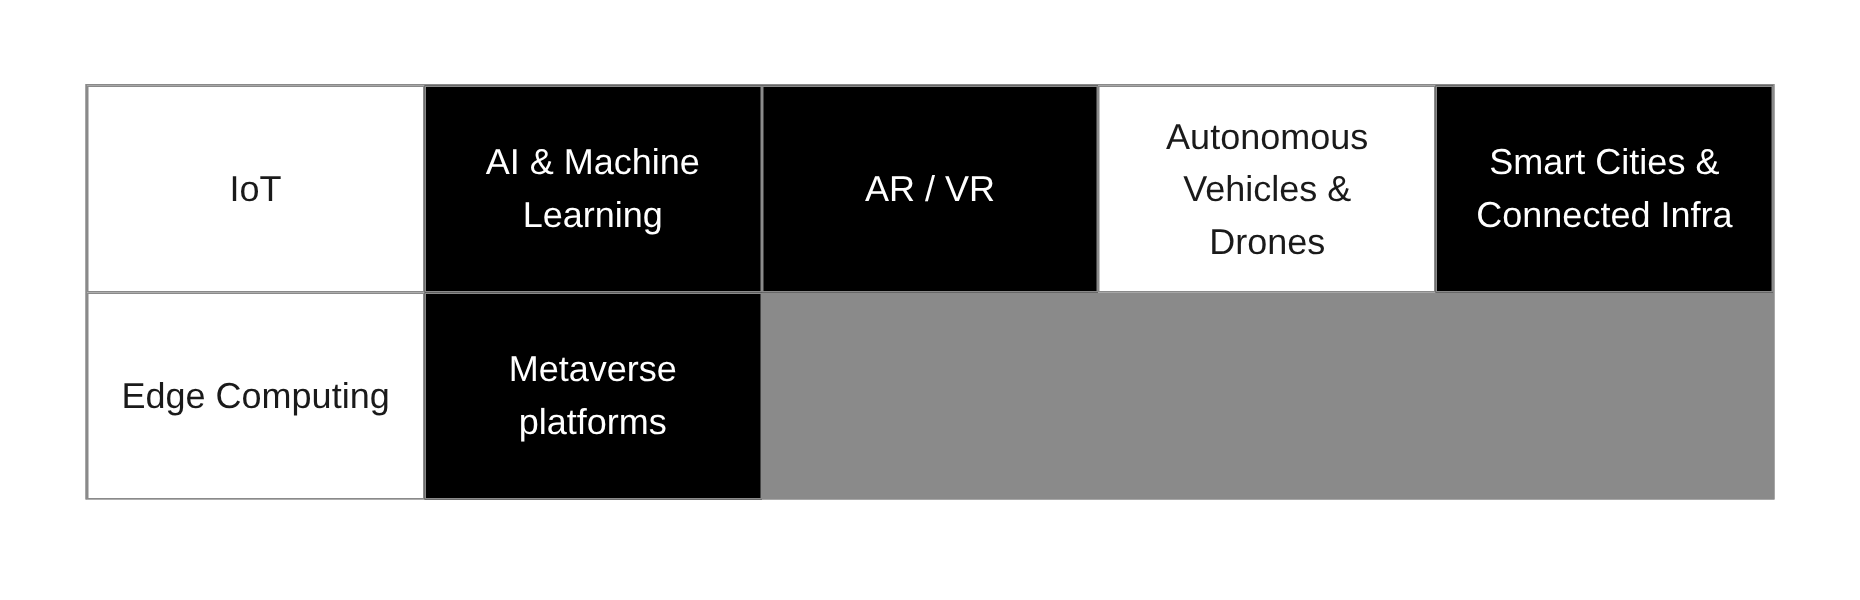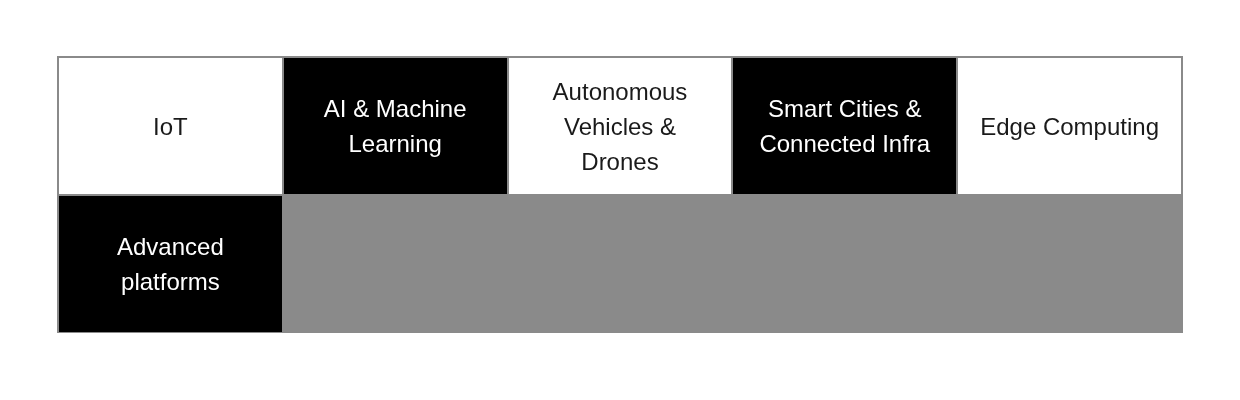--- a/index.html
+++ b/index.html
@@ -67,37 +67,40 @@
     <div class="cell light">
       <span class="cell-label">IoT</span>
     </div>
 
     <div class="cell dark">
       <span class="cell-label">AI &amp; Machine
 Learning</span>
     </div>
 
 
+    <div class="cell dark">
+      <span class="cell-label">AR / VR</span>
+    </div>
 
 
     <div class="cell light">
       <span class="cell-label">Autonomous
 Vehicles &amp;
 Drones</span>
     </div>
 
     <div class="cell dark">
       <span class="cell-label">Smart Cities &amp;
 Connected Infra</span>
     </div>
 
 
     <div class="cell light">
       <span class="cell-label">Edge Computing</span>
     </div>
 
     <div class="cell dark">
-      <span class="cell-label">Advanced
+      <span class="cell-label">Metaverse
 platforms</span>
     </div>
 
   </div>
 </div>
 
 </body></html>

